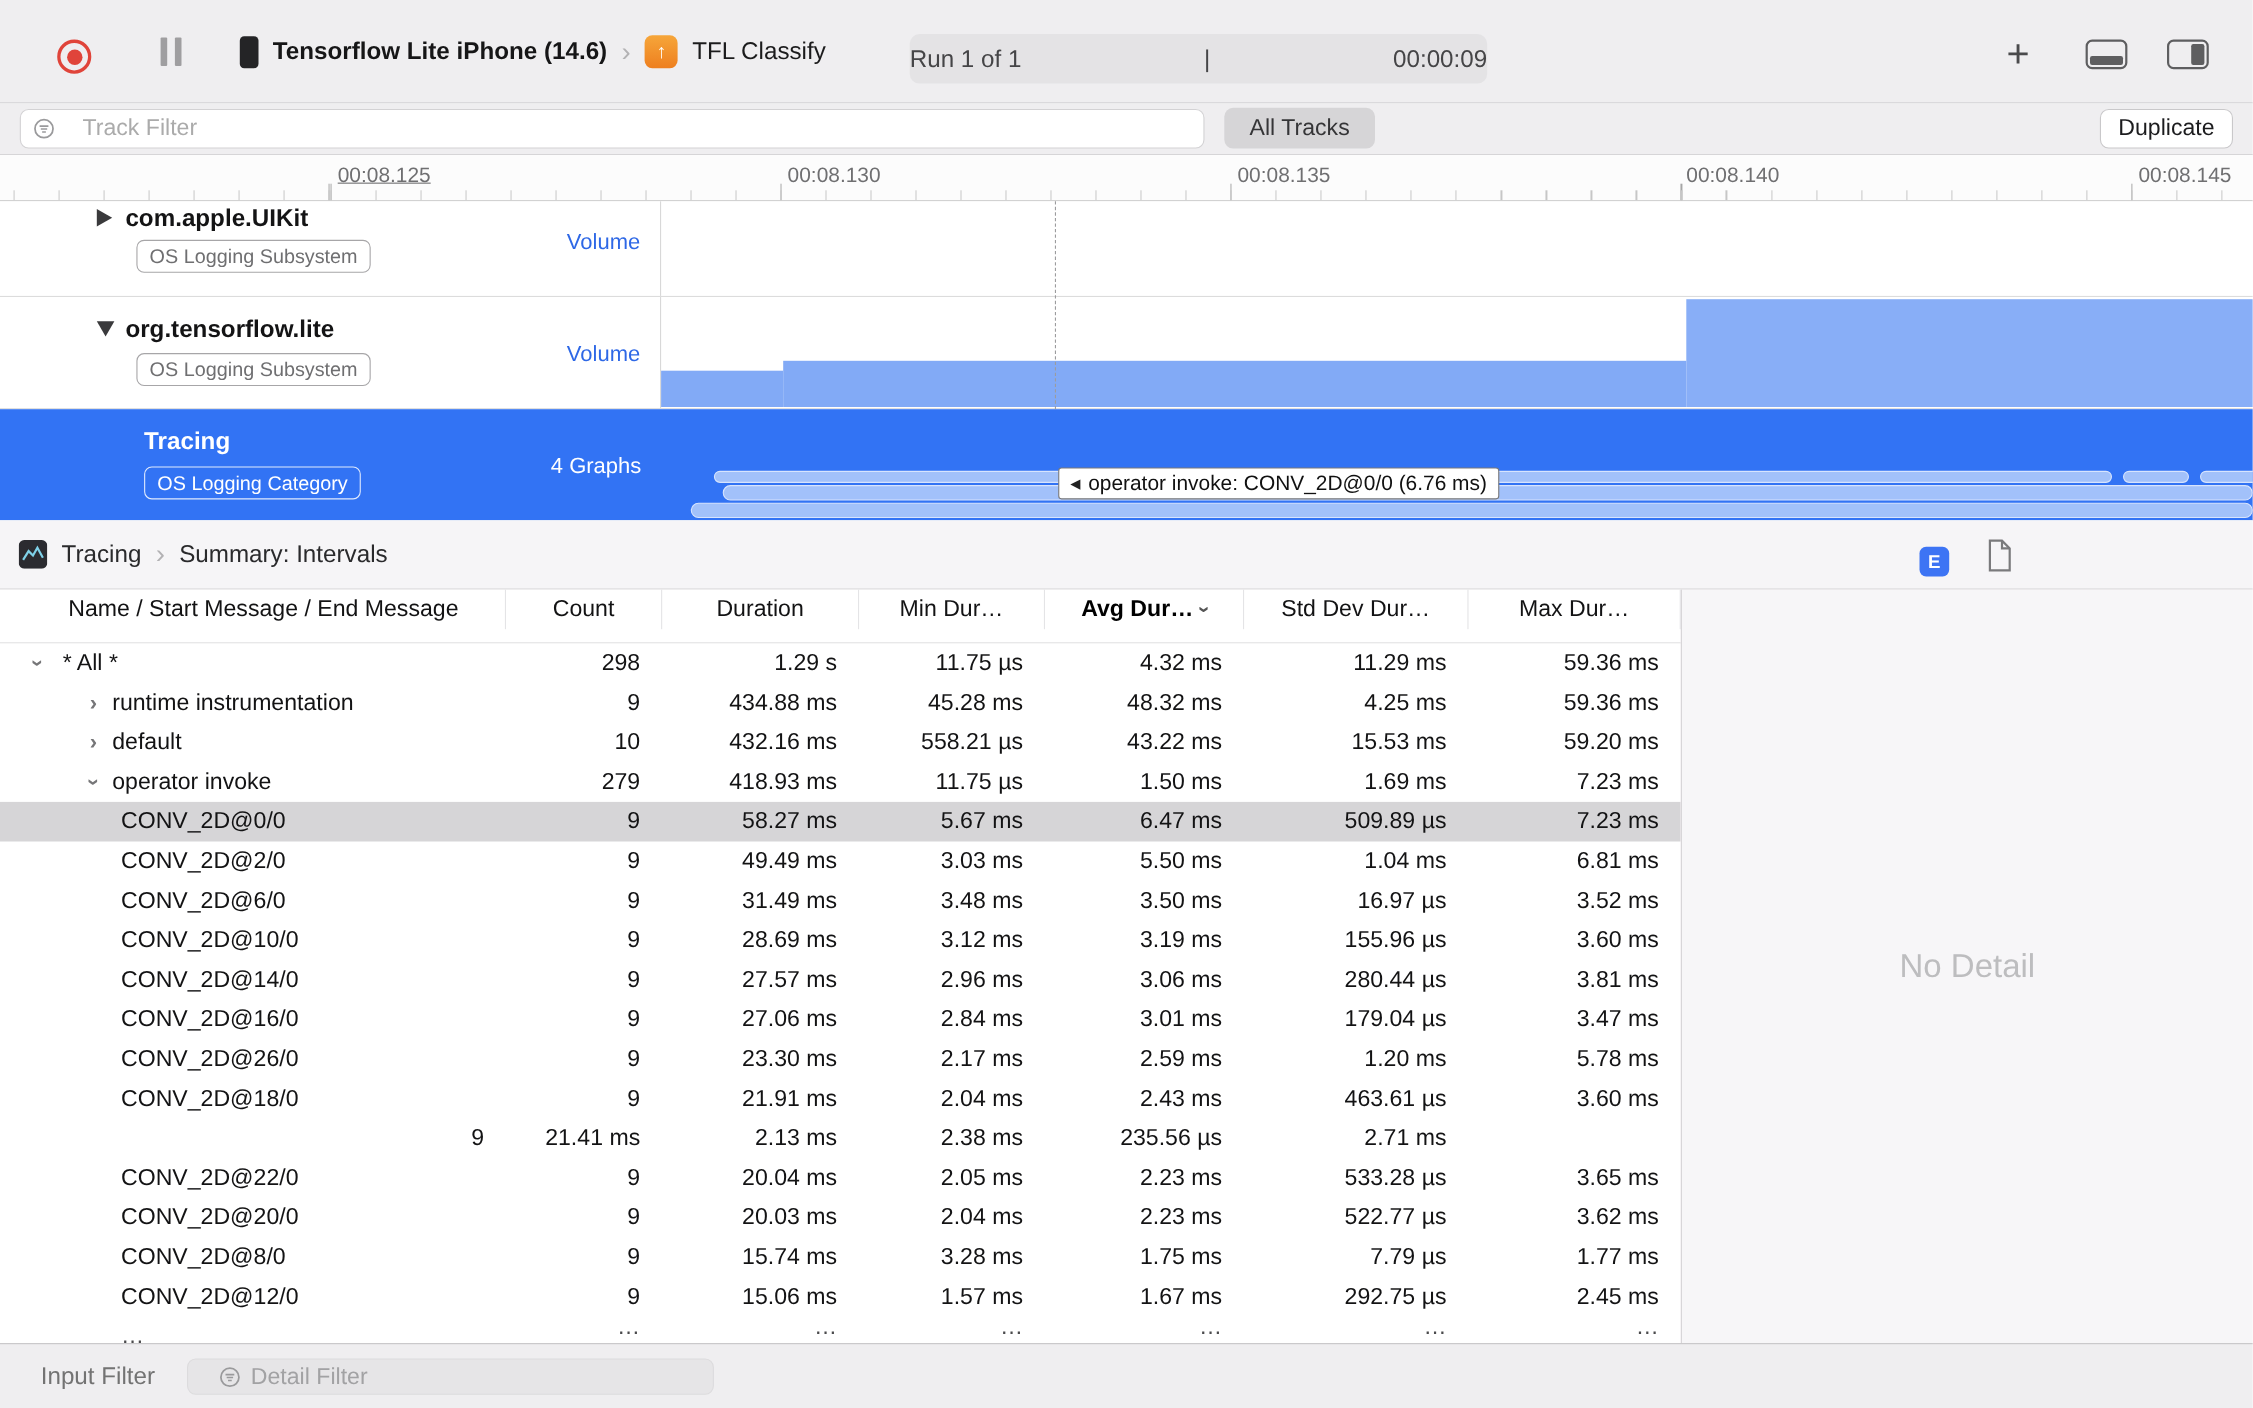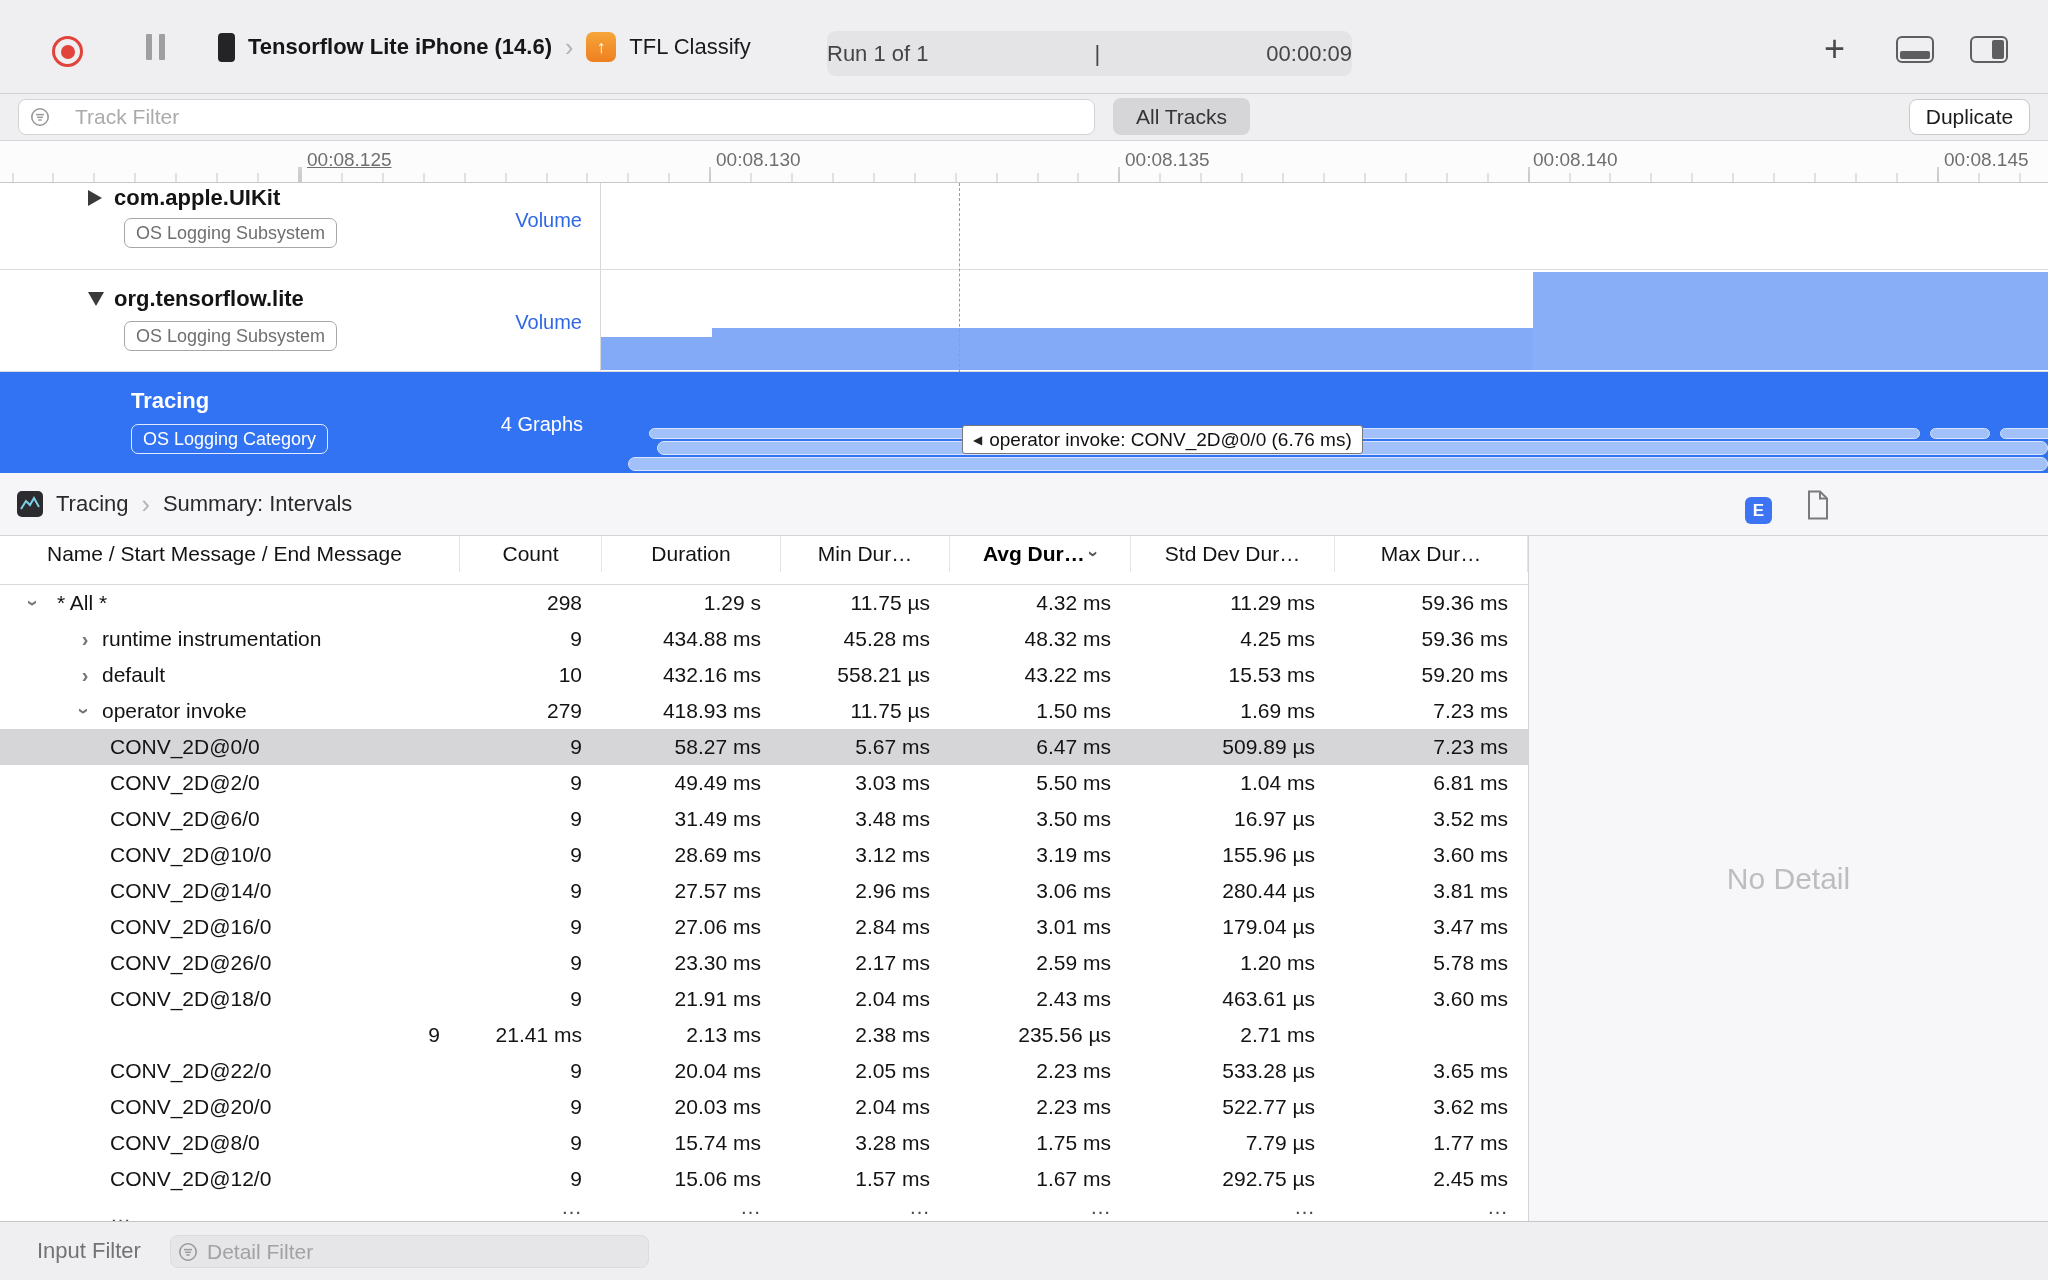--- a/index.html
+++ b/index.html
@@ -84,21 +84,21 @@
 .dheader{position:absolute;left:0;top:473px;width:2048px;height:63px;background:#f6f5f7;border-bottom:1px solid #d4d3d5}
 .bc{position:absolute;left:17px;top:0;height:62px;display:flex;align-items:center;gap:13px}
 .bc .t{font-size:22px;color:#2a2a2c;white-space:nowrap}
 .ebadge{position:absolute;left:1745px;top:24px;width:27px;height:27px;border-radius:6px;background:#3d74f4;color:#fff;font-size:17px;font-weight:700;display:flex;align-items:center;justify-content:center;cursor:pointer}
 .docicon{position:absolute;left:1806px;top:17px;cursor:pointer}
 
 
 .tgrid{display:grid;grid-template-columns:460px 142px 179px 169px 181px 204px 193px}
 .thead{position:absolute;left:0;top:536px;width:1528px;height:49px;background:#fff;border-bottom:1px solid #d9d9db}
 .hcell{display:flex;align-items:center;justify-content:center;border-right:1px solid #e4e4e6;font-size:21px;color:#3e3e40;height:48px;gap:6px;overflow:hidden;white-space:nowrap;cursor:pointer}
-.hcell.first{justify-content:flex-start;padding-left:47px}
+.hcell.first{justify-content:flex-start;padding-left:62px}
 .hcell.sorted .hl{font-weight:700;color:#000}
 .sortchev{display:inline-block;transform:rotate(90deg);color:#555;font-size:19px;font-weight:700}
 .tbody{position:absolute;left:0;top:585px;width:1528px;height:636px;background:#fff;overflow:hidden}
 .trow{height:36px}
 .trow.sel{background:#d6d5d7}
 .tcell{height:36px;line-height:36px;font-size:21px;color:#131314;overflow:hidden;white-space:nowrap}
 .tcell.num{text-align:right;padding-right:20px}
 .ncell{position:relative}
 .chev{position:absolute;top:0;color:#767678;font-size:20px;font-weight:700;line-height:36px;width:14px;text-align:center;transform-origin:center}
 .chev.down{transform:rotate(90deg)}
@@ -108,21 +108,21 @@
 .l1 .nlabel{left:57px}
 .l2 .nlabel{left:102px}
 .l3 .nlabel{left:110px}
 .trow.peek .tcell{line-height:20px;color:#4a4a4c}
 .rpanel{position:absolute;left:1528px;top:536px;width:520px;height:685px;background:#f7f6f8;border-left:1px solid #d4d3d5;display:flex;align-items:center;justify-content:center}
 .nodetail{font-size:30px;color:#bdbdbf}
 
 
 .bbar{position:absolute;left:0;top:1221px;width:2048px;height:59px;background:#efeef0;border-top:1px solid #c6c5c7}
 .bbar .lbl{position:absolute;left:37px;top:0;height:58px;display:flex;align-items:center;font-size:22px;color:#737373}
-.dfilter{position:absolute;left:170px;top:13px;width:479px;height:33px;background:#e6e5e7;border:1px solid #dcdbdd;border-radius:8px;display:flex;align-items:center;gap:8px;padding:0 6px}
+.dfilter{position:absolute;left:170px;top:13px;width:479px;height:33px;background:#e6e5e7;border:1px solid #dcdbdd;border-radius:8px;display:flex;align-items:center;gap:8px;padding:0 27px}
 .dfilter input{border:none;outline:none;background:transparent;flex:1;font-size:21px;font-family:inherit;color:#222}
 .dfilter input::placeholder{color:#a2a2a4}
 </style>
 </head>
 <body>
 
 <div id="app">
 
   <div class="toolbar">
     <div class="rec">

